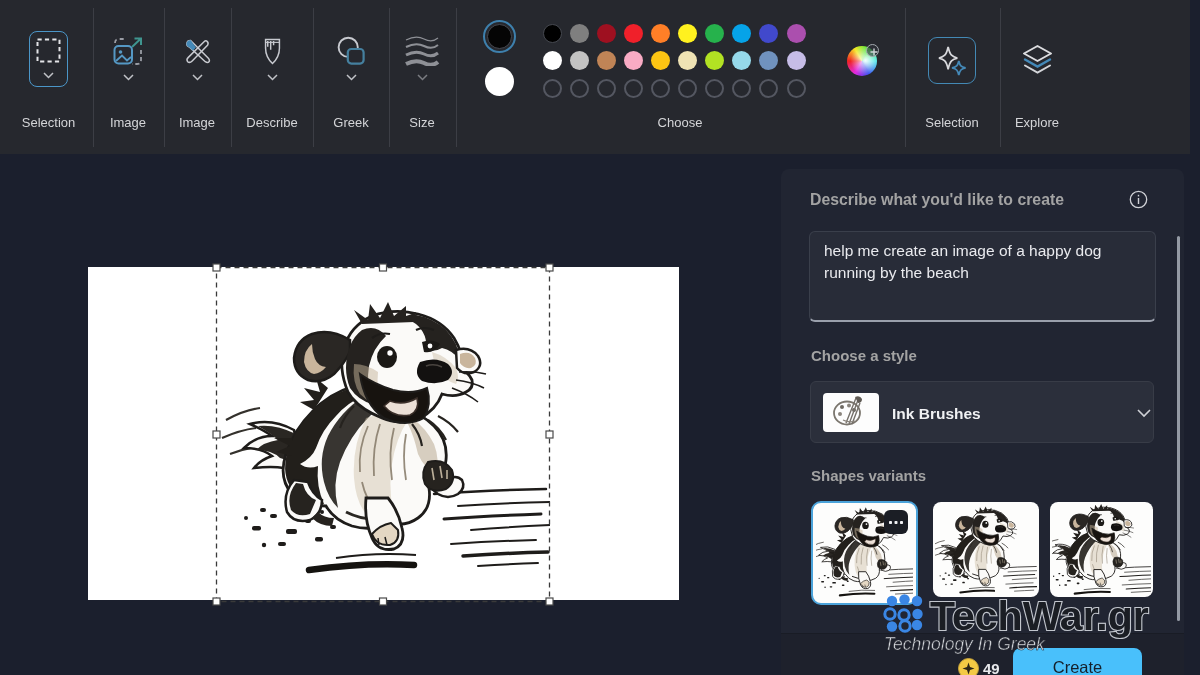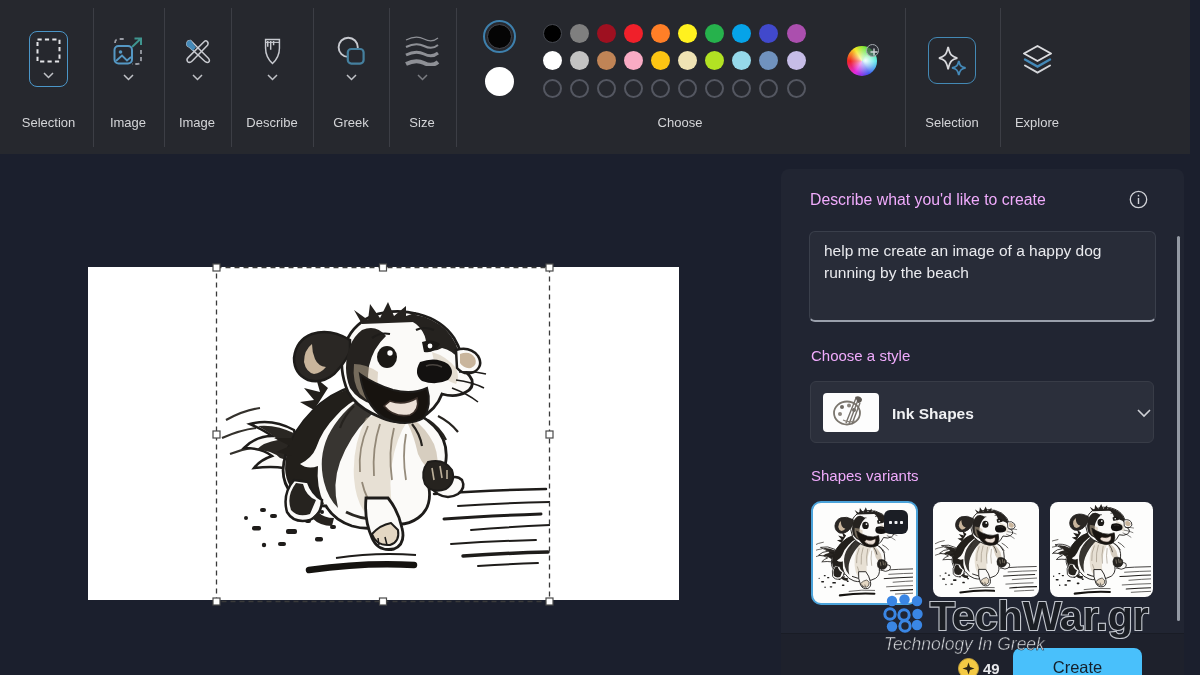--- a/index.html
+++ b/index.html
@@ -6,21 +6,21 @@
   html,body { width:1200px; height:675px; overflow:hidden; background:#1b1f2d; font-family:"Liberation Sans", sans-serif; }
   .abs { position:absolute; }
   #toolbar { position:absolute; left:0; top:0; width:1190px; height:154px; background:#26282e; }
   .sep { position:absolute; top:8px; width:1px; height:139px; background:#3c3e45; }
   .tlabel { position:absolute; top:115px; font-size:13px; color:#d4d5d8; text-align:center; }
   .chev { position:absolute; color:#b9bbc0; font-size:10px; }
   #canvasarea { position:absolute; left:0; top:154px; width:1200px; height:521px; background:#1b1f2d; }
   #paintcanvas { position:absolute; left:88px; top:267px; width:591px; height:333px; background:#ffffff; }
   #panel { position:absolute; left:781px; top:169px; width:403px; height:506px; background:#212532; border-radius:8px 8px 0 0; }
   #panelfooter { position:absolute; left:781px; top:633px; width:403px; height:42px; background:#1e212c; border-top:1px solid #191c25; }
-  .ptitle { position:absolute; font-size:15px; font-weight:normal; color:#f0abfc; }
+  .ptitle { position:absolute; font-size:15px; font-weight:bold; color:#a3a3a3; }
   #textarea { position:absolute; left:809px; top:231px; width:347px; height:91px; background:#282c38; border:1px solid #3a3f4b; border-bottom:2px solid #9aa0ac; border-radius:6px; color:#e9eaee; font-size:15.5px; line-height:21.5px; padding:8px 14px; }
   #dropdown { position:absolute; left:810px; top:381px; width:344px; height:62px; background:#2b2f3b; border:1px solid #383c47; border-radius:6px; }
   #ddthumb { position:absolute; left:12px; top:11px; width:56px; height:39px; background:#fdfdfd; border-radius:4px; }
   .variant { position:absolute; top:502px; background:#fdfdfc; border-radius:8px; }
   #v1outer { position:absolute; left:811px; top:501px; width:107px; height:104px; border:2px solid #4ba3da; border-radius:10px; background:#fdfdfc; }
   #scrollbar { position:absolute; left:1177px; top:236px; width:3px; height:385px; background:#949aa4; border-radius:2px; }
   #createbtn { position:absolute; left:1013px; top:648px; width:129px; height:40px; background:#49c0fb; border-radius:8px; color:#15202b; font-size:16.5px; text-align:center; line-height:38px; }
 </style>
 </head>
 <body>
@@ -309,21 +309,21 @@
       <ellipse cx="24" cy="20" rx="13" ry="11.5" fill="none" stroke="#7b766e" stroke-width="1.8"></ellipse>
       <circle cx="19" cy="14" r="2" fill="#6e6962"></circle>
         <circle cx="26" cy="12.5" r="2" fill="#8a847c"></circle>
         <circle cx="31" cy="17" r="2" fill="#6e6962"></circle>
         <circle cx="17" cy="21" r="2" fill="#8a847c"></circle>
       <path d="M33 5 L23 30 M35 7 L26 31 M37 10 L29 31" stroke="#75706a" stroke-width="1.4" fill="none"></path>
       <path d="M32 4 Q37 2 39 6 Q39 10 35 10 Z" fill="#5f5a54"></path>
       <path d="M20 27 Q26 30 32 28" stroke="#8a847c" stroke-width="1.2" fill="none"></path>
     </svg>
   </div>
-  <div style="position:absolute;left:81px;top:23px;font-size:15.5px;font-weight:bold;color:#f0f1f3;">Ink Shapes</div>
+  <div style="position:absolute;left:81px;top:23px;font-size:15.5px;font-weight:bold;color:#f0f1f3;">Ink Brushes</div>
   <svg style="position:absolute;left:326px;top:27px;" width="14" height="9" viewBox="0 0 14 9">
       <path d="M1 1 L7 7 L13 1" fill="none" stroke="#cfd1d6" stroke-width="1.6"></path>
     </svg>
 </div>
 <div class="ptitle" style="left:811px;top:467px;">Shapes variants</div>
 <div id="v1outer">
   <svg class="abs" style="left:3px;top:3px;" width="97" height="92" viewBox="28 30 280 280">
       <use href="#dog"></use>
     </svg>
   <div class="abs" style="left:71px;top:7px;width:24px;height:24px;background:#1b1e25;border-radius:6px;"></div>

